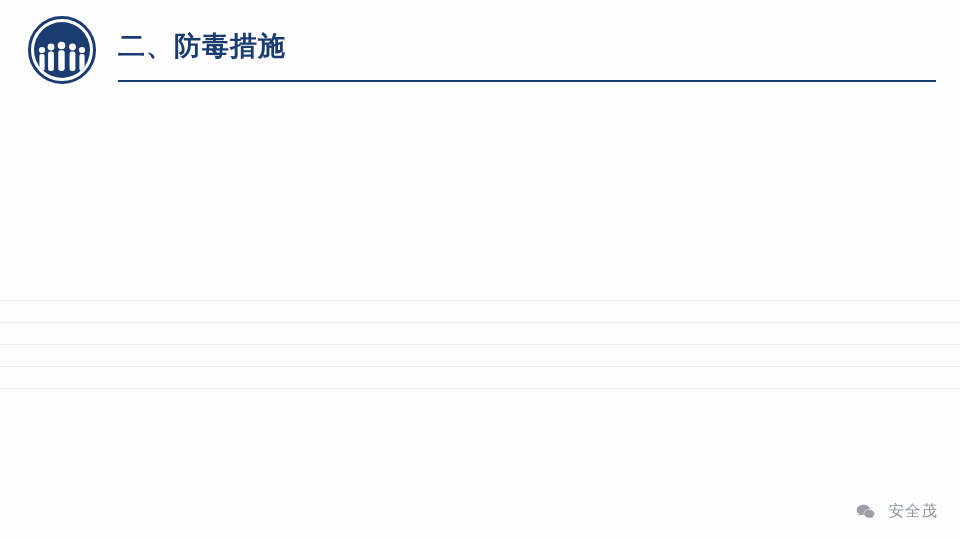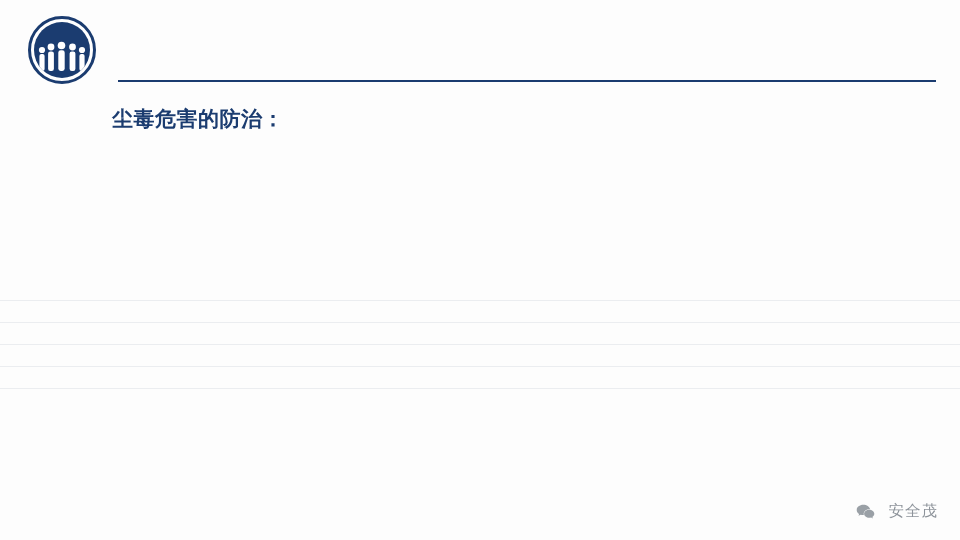--- a/index.html
+++ b/index.html
@@ -167,25 +167,27 @@
             <rect x="24.3" y="12.3" width="6.4" height="20.7" rx="2.4"></rect>
             <circle cx="38.5" cy="9" r="3.4"></circle>
             <rect x="35.6" y="13.5" width="5.8" height="19.5" rx="2.2"></rect>
             <circle cx="48" cy="12" r="3.1"></circle>
             <rect x="45.4" y="16" width="5.2" height="17" rx="2"></rect>
           </g>
         </svg>
       </div>
     </div>
 
+    <div class="title-row">
+      <div class="slide-title">二、防毒措施</div>
+    </div>
     <div class="title-rule"></div>
   </div>
 
   <div class="content">
-    <p class="subhead">尘毒危害的防治：</p>
   </div>
 
   <div class="watermark">
     <span class="wm-icon">
       <svg width="19" height="16" viewBox="0 0 19 16" aria-hidden="true">
         <path d="M7.3 0.8C3.6 0.8 0.7 3.1 0.7 5.9c0 1.6 0.9 3 2.4 4L2.5 11.8l2.2-1.1c0.8 0.2 1.7 0.4 2.6 0.4 0.2 0 0.4 0 0.6 0-0.1-0.4-0.2-0.8-0.2-1.2 0-2.6 2.6-4.7 5.8-4.7 0.2 0 0.4 0 0.6 0C13.6 2.7 10.8 0.8 7.3 0.8z" fill="#9aa0a6"></path>
         <path d="M18.3 9.8c0-2.2-2.3-4-5.1-4s-5.1 1.8-5.1 4 2.3 4 5.1 4c0.7 0 1.3-0.1 1.9-0.3l1.8 0.9-0.5-1.4C17.6 12.2 18.3 11.1 18.3 9.8z" fill="#9aa0a6"></path>
       </svg>
     </span>
     <span class="wm-text">安全茂</span>

